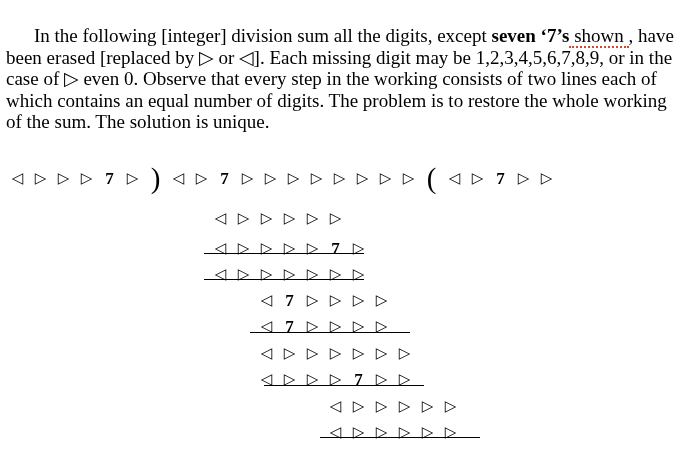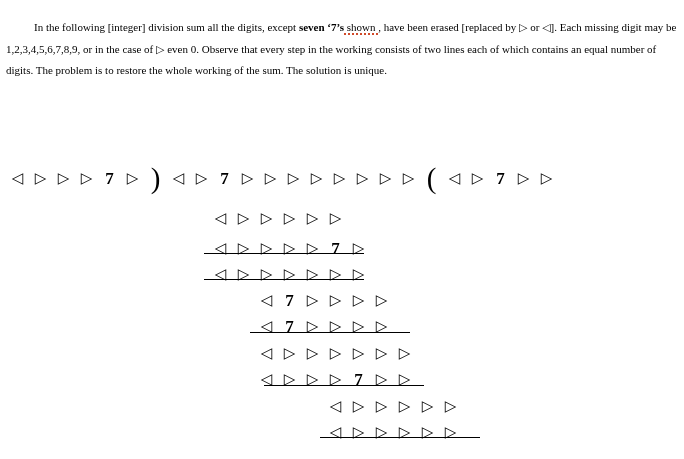--- a/index.html
+++ b/index.html
@@ -18,21 +18,21 @@
     position: relative;
     width: 684px;
     height: 459px;
   }
   
   #intro {
     position: absolute;
     left: 6px;
     top: 6px;
     width: 672px;
-    font-size: 11px;
+    font-size: 19px;
     line-height: 21.5px;
     text-align: left;
     text-indent: 28px;
   }
   #intro .bold { font-weight: bold; }
   .squig {
     
     text-decoration: none;
     border-bottom: 2px dotted #d04a2a;
     padding-bottom: 0px;

